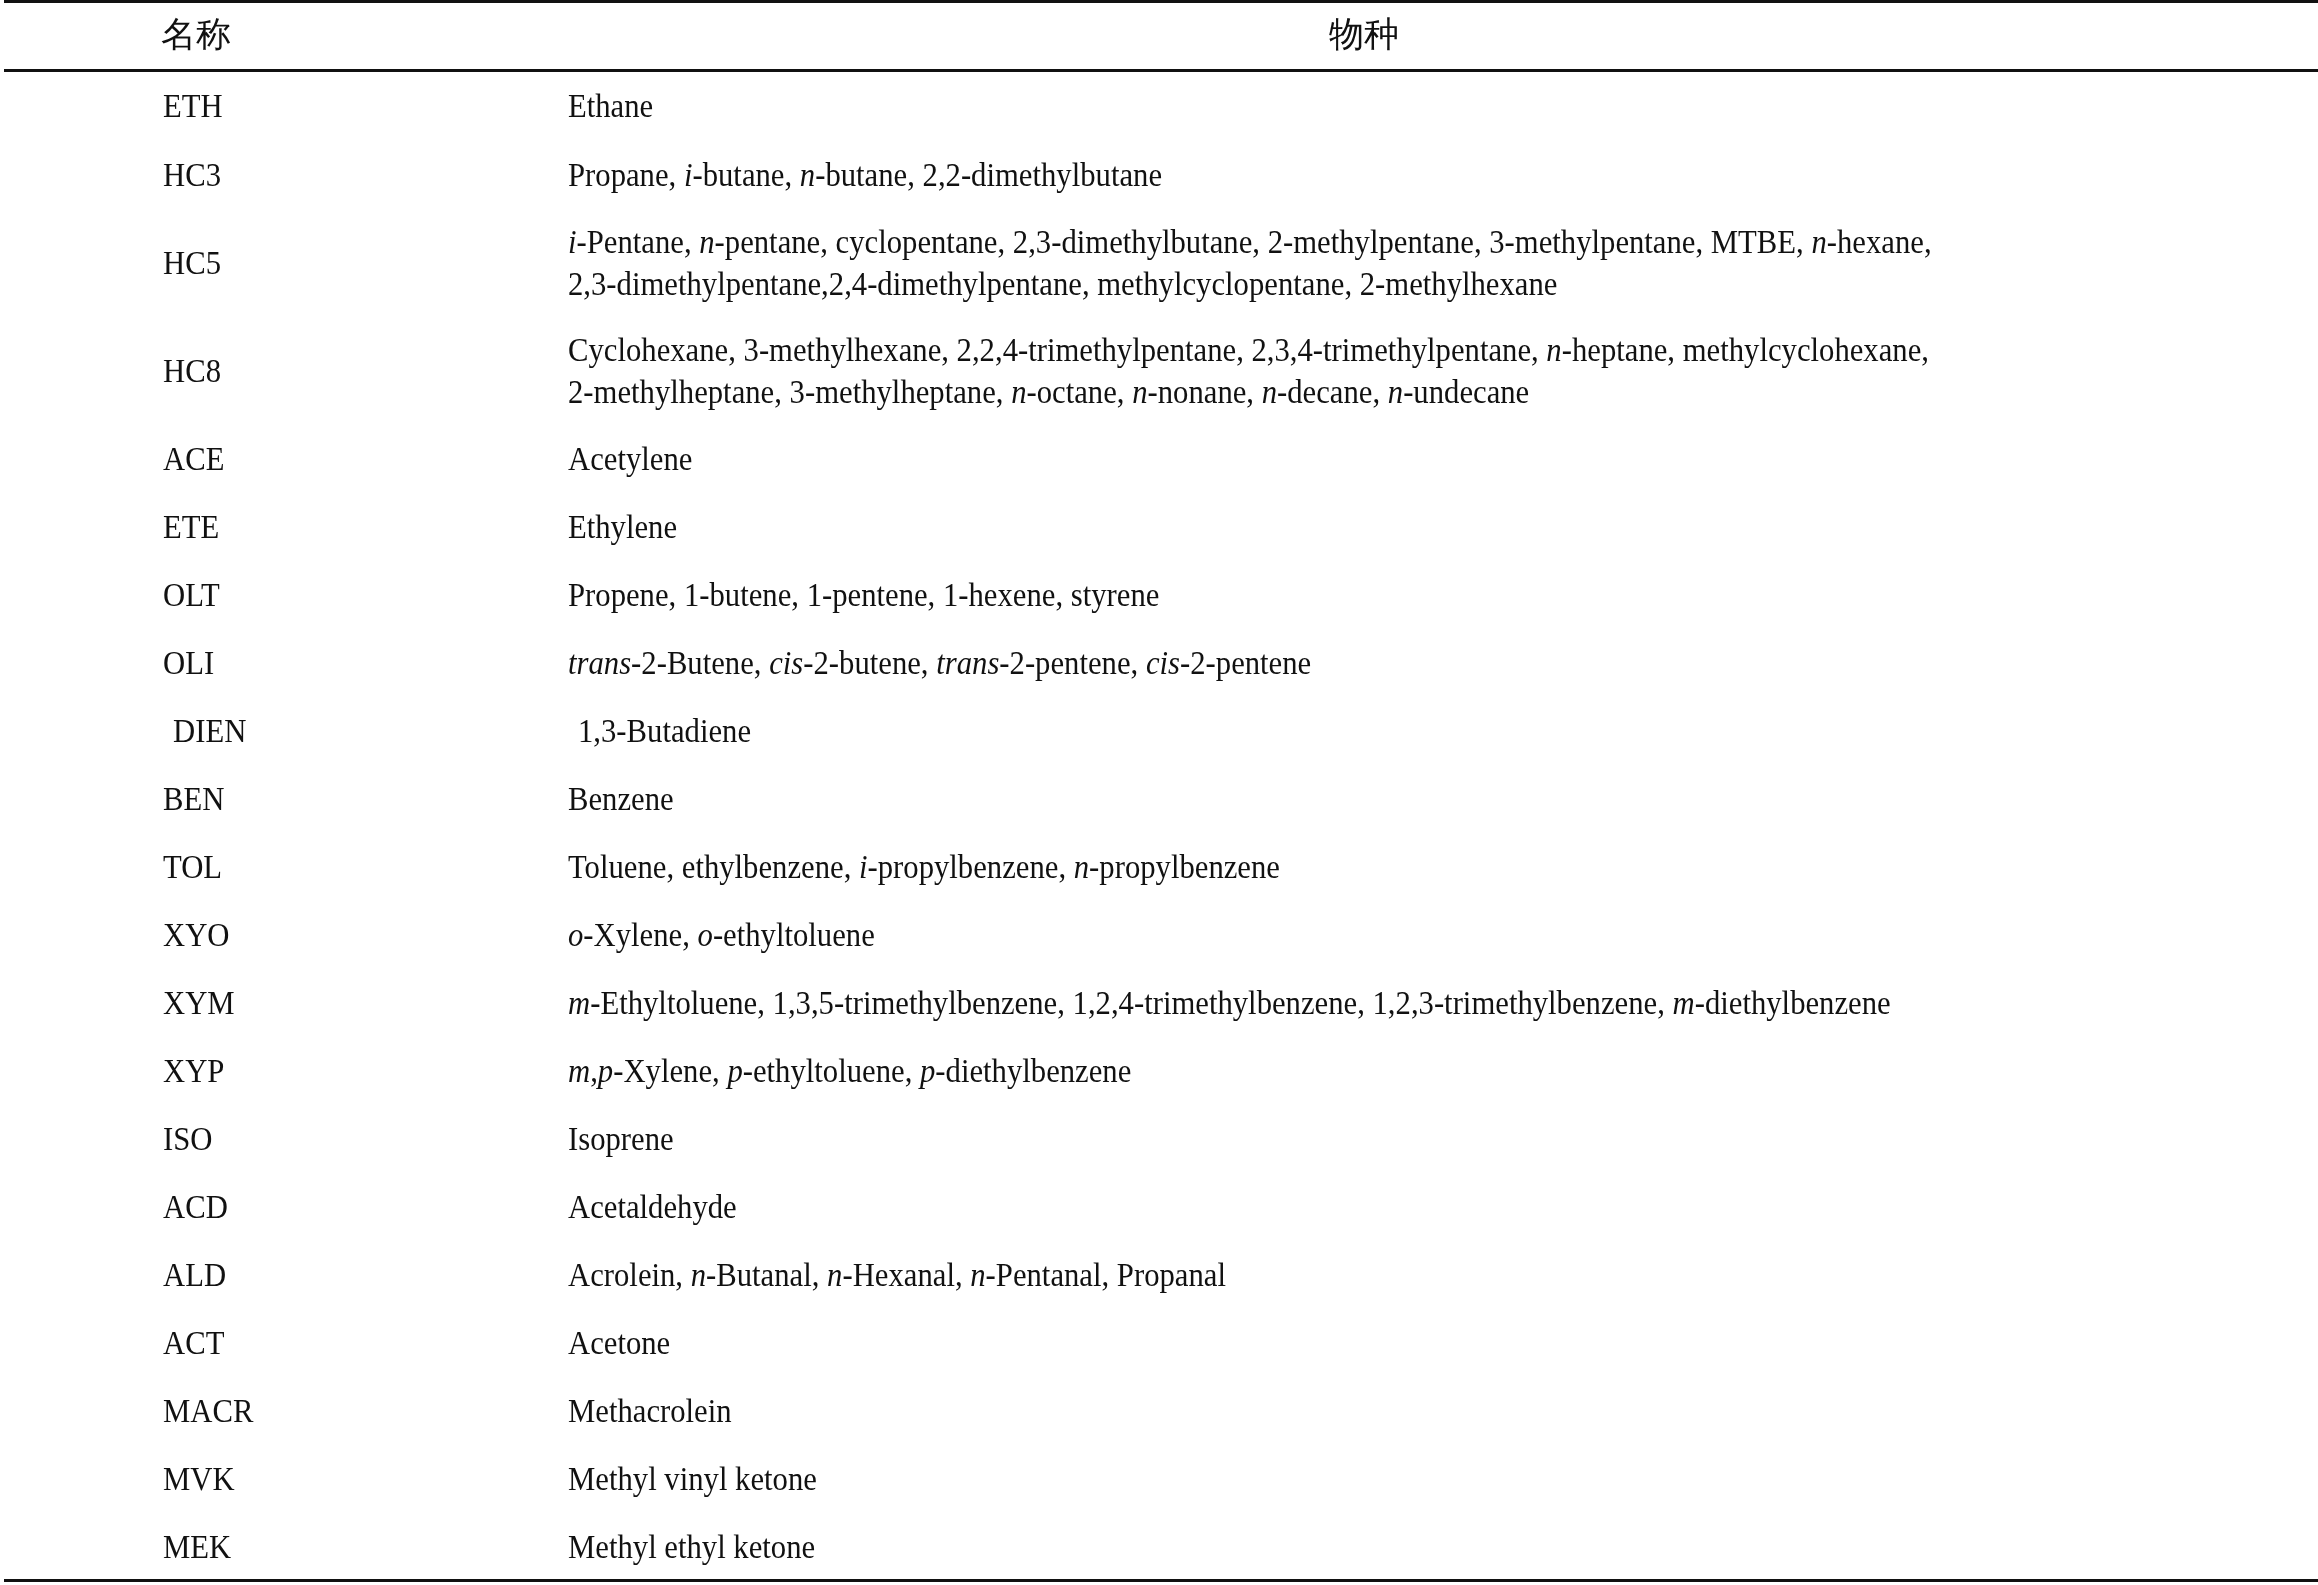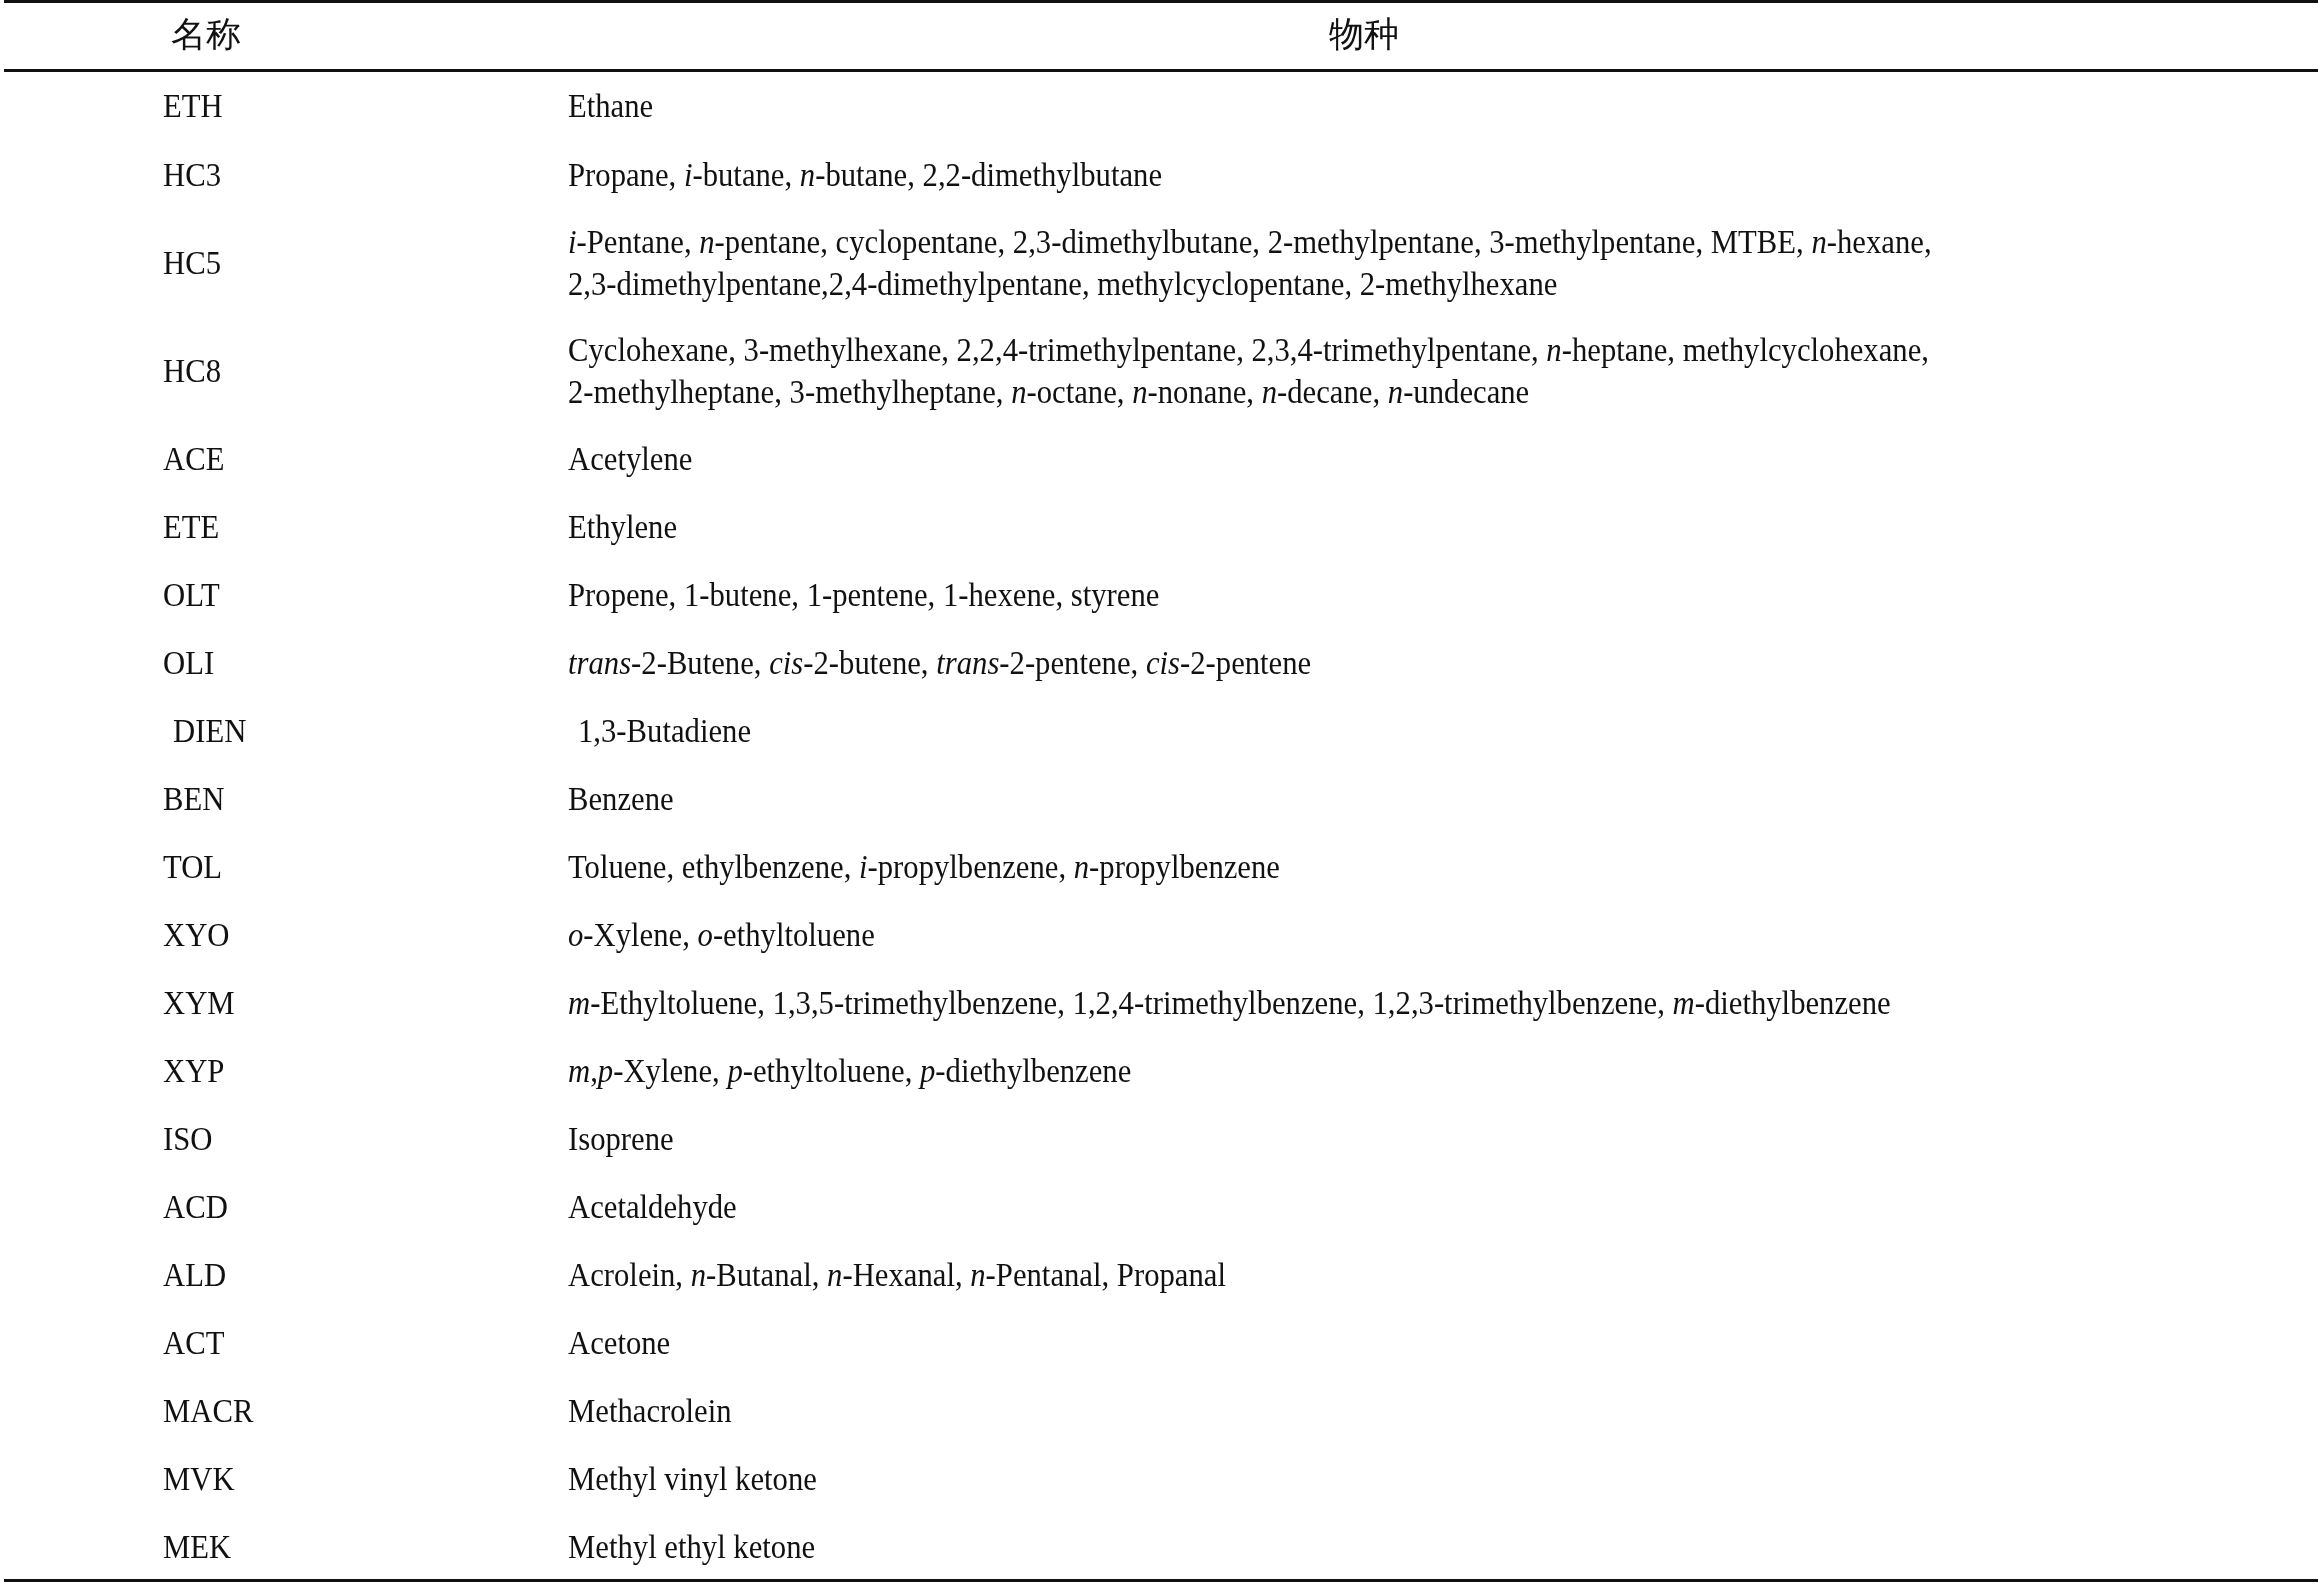--- a/index.html
+++ b/index.html
@@ -9,21 +9,21 @@
     color: #111111;
   }
   .rule { position: absolute; left: 3.8px; right: 0; height: 2.9px; background: #111; }
   .rule.top { top: 0px; }
   .rule.mid { top: 69px; }
   .rule.bottom { top: 1579px; }
   .hdr {
     position: absolute; top: 11.5px; font-size: 35px; line-height: 44px;
     font-family: "DejaVu Sans", "Liberation Serif", sans-serif;
   }
-  .hdr.name { left: 171px; }
+  .hdr.name { left: 161px; }
   .hdr.species { left: 1329px; }
   #rows { position: absolute; left: 8px; top: 71px; width: 2318px; }
   .row { position: relative; display: flex; align-items: center; }
   .row .code {
     position: absolute; left: 155px; font-size: 33px; line-height: 42px;
     transform: scaleX(0.93); transform-origin: left center;
   }
   .row .species {
     position: absolute; left: 560px; width: 1652px; font-size: 33px; line-height: 42px;
     transform: scaleX(0.93); transform-origin: left center; white-space: normal;

